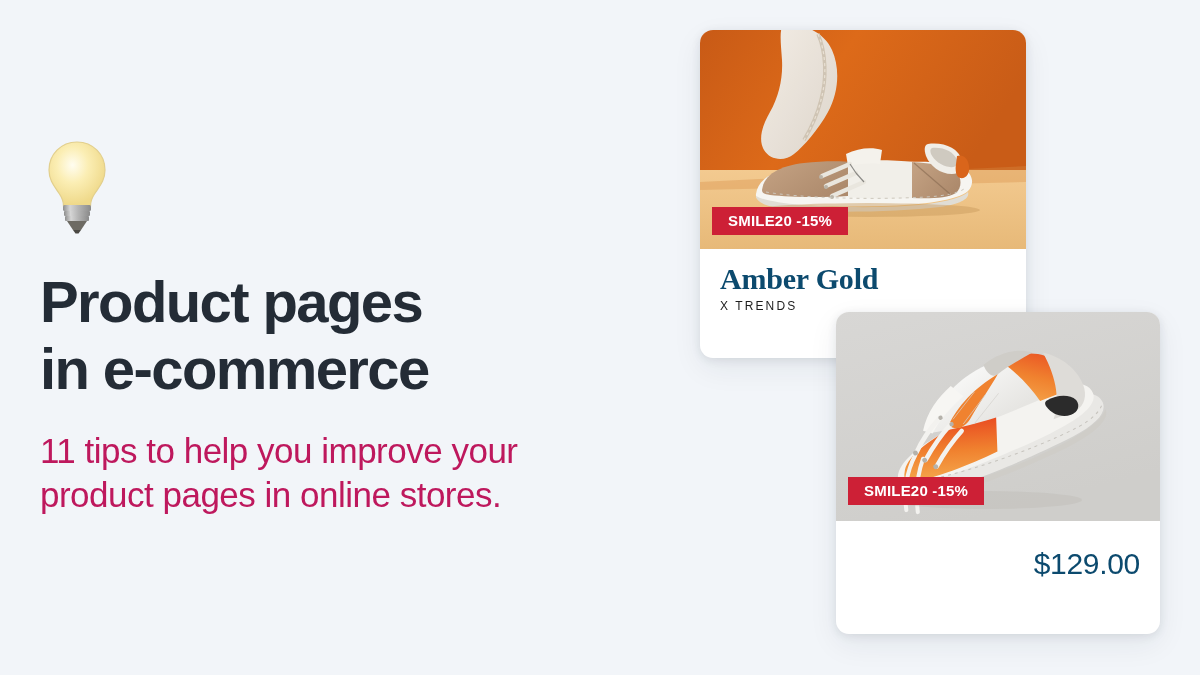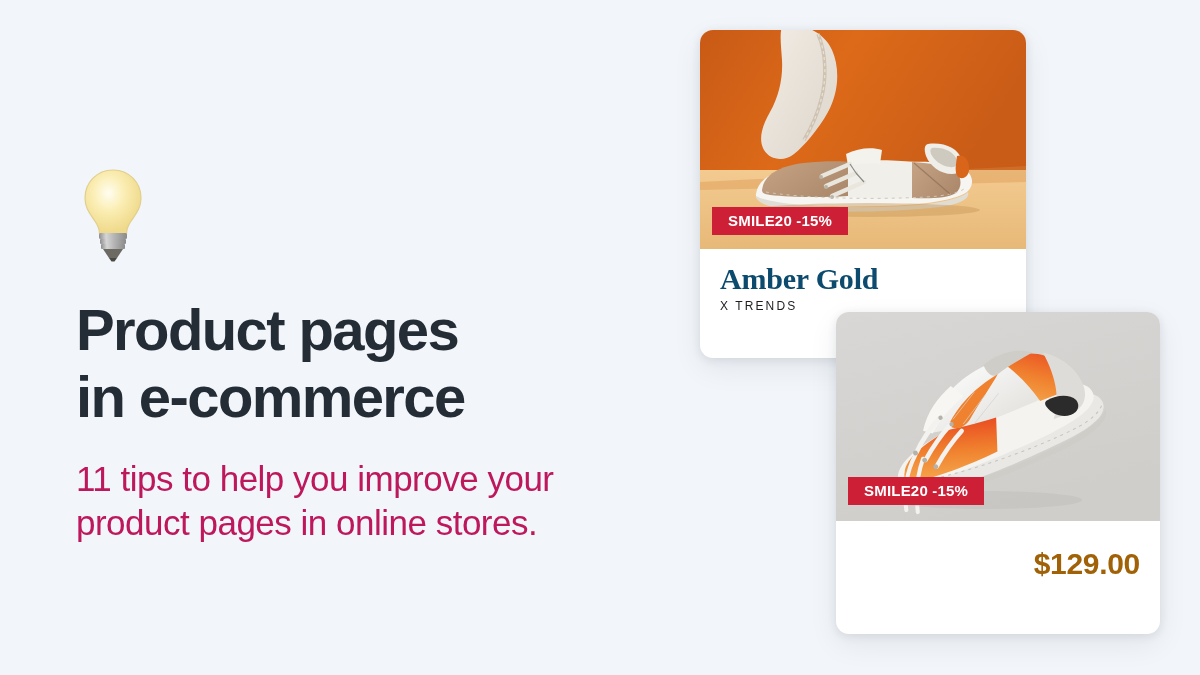--- a/index.html
+++ b/index.html
@@ -12,23 +12,22 @@
     background: #f2f5f9;
     font-family: "Liberation Sans", sans-serif;
     overflow: hidden;
     position: relative;
   }
 
   
   .left-panel {
     position: absolute;
     left: 40px;
-    top: 166px;
+    top: 138px;
     width: 620px;
-    margin-left: 36px;
   }
 
   .bulb-icon {
     width: 74px;
     height: 96px;
     position: relative;
     margin-bottom: 34px;
   }
   .bulb-icon svg { display: block; }
 
@@ -121,22 +120,22 @@
     font-size: 12px;
     font-weight: normal;
     letter-spacing: 2.1px;
     color: #1d1d1d;
     margin: 0;
     line-height: 1.2;
   }
 
   .product-price {
     font-size: 30px;
-    font-weight: bold;
-    color: #a16207;
+    font-weight: normal;
+    color: #0c4a6e;
     text-align: right;
     letter-spacing: -0.3px;
     margin-top: 12px;
   }
 
   
   .scene { position: absolute; inset: 0; }
   .scene svg { display: block; width: 100%; height: 100%; }
 </style>
 </head>

